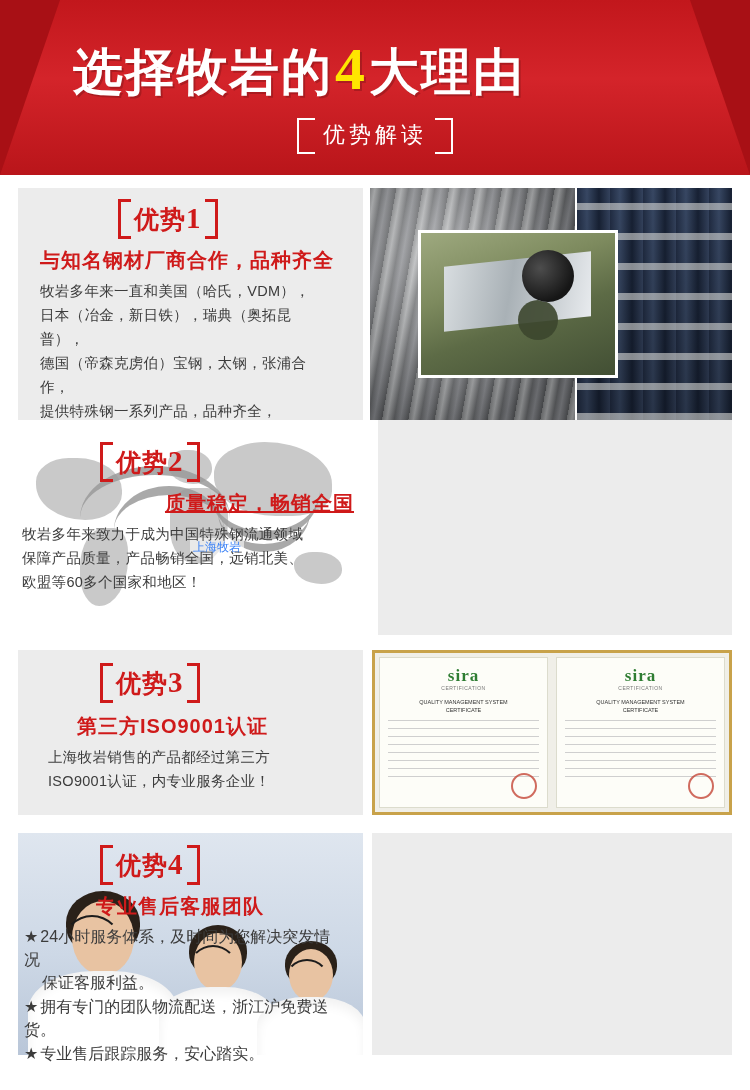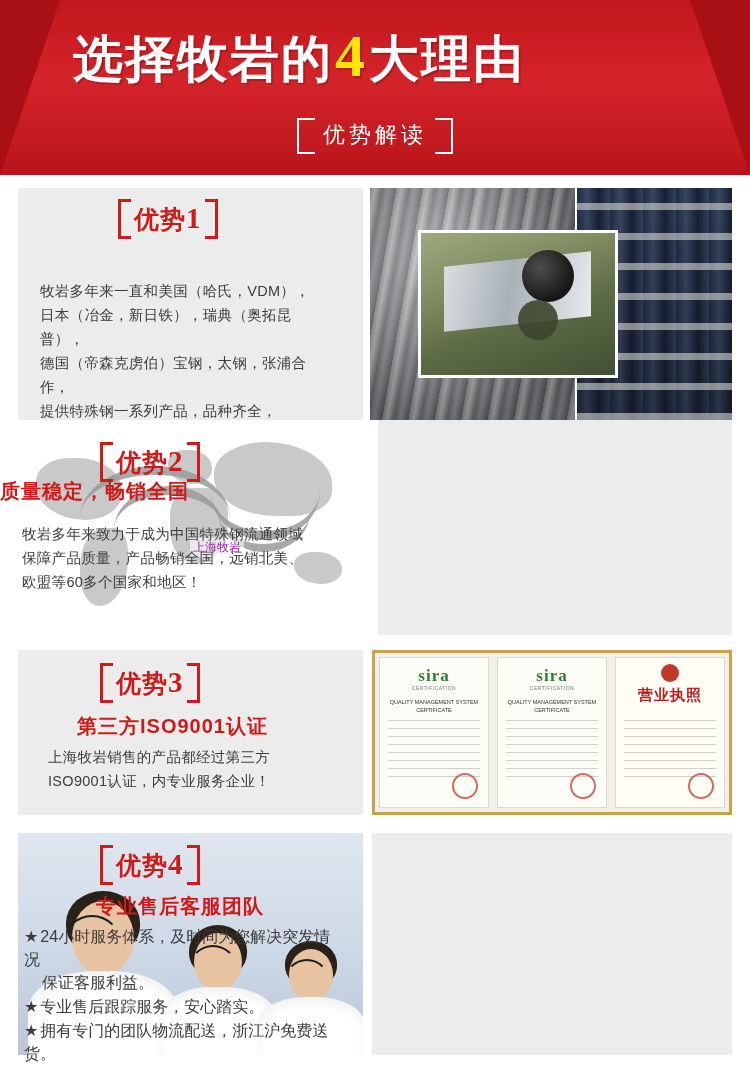--- a/index.html
+++ b/index.html
@@ -43,21 +43,21 @@
     border-bottom: 175px solid transparent;
   }
   .header .title {
     position: absolute;
     top: 30px; left: 0; width: 598px;
     text-align: center;
     color: #ffffff;
     font-size: 50px;
     font-weight: bold;
     letter-spacing: 2px;
-    line-height: 52px;
+    line-height: 78px;
     white-space: nowrap;
     text-shadow: 2px 2px 0 rgba(0,0,0,0.18);
   }
   .header .title .num {
     color: #ffe600;
     font-size: 60px;
     font-family: "Liberation Serif", "DejaVu Serif", serif;
     font-weight: bold;
     padding: 0 2px;
   }
@@ -204,27 +204,27 @@
   }
   #b2-map .arc {
     position: absolute;
     border: 0 solid #9b9b9b;
     border-top-width: 9px;
     border-radius: 50% 50% 0 0 / 100% 100% 0 0;
     opacity: 0.85;
   }
   #b2-map-label {
     position: absolute; left: 172px; top: 118px;
-    color: #a21caf; font-size: 12px;
+    color: #3b82f6; font-size: 12px;
     background: rgba(255,255,255,0.6);
     padding: 1px 3px;
   }
   #b2-panel { left: 378px; top: 0; width: 354px; height: 215px; }
   #b2-badge-wrap { position: absolute; left: 100px; top: 22px; }
-  #b2-headline { position: absolute; left: 0; top: 58px; width: 354px; text-align: left; }
+  #b2-headline { position: absolute; left: 0; top: 70px; width: 354px; text-align: right; text-decoration: underline; }
   #b2-text { position: absolute; left: 22px; top: 102px; width: 312px; }
 
   
   #block3 { height: 180px; }
   #b3-panel { left: 18px; top: 5px; width: 345px; height: 165px; }
   #b3-badge-wrap { position: absolute; left: 100px; top: 18px; }
   #b3-headline { position: absolute; left: 0; top: 68px; width: 345px; text-align: center; }
   #b3-text { position: absolute; left: 48px; top: 100px; width: 270px; }
 
   #b3-certs {
@@ -335,20 +335,21 @@
     </div>
   </div>
 
   <div class="row" id="block1">
     <div class="panel" id="b1-panel"></div>
 
     <div id="b1-badge-wrap">
       <span class="badge"><span>优势</span><span class="big">1</span></span>
     </div>
 
+    <div class="headline" id="b1-headline">与知名钢材厂商合作，品种齐全</div>
     <div class="body-text" id="b1-text" style="white-space: pre-line;">牧岩多年来一直和美国（哈氏，VDM），
 日本（冶金，新日铁），瑞典（奥拓昆普），
 德国（帝森克虏伯）宝钢，太钢，张浦合作，
 提供特殊钢一系列产品，品种齐全，
 保证客户一站式采购！</div>
 
     <div id="b1-photos">
       <div class="photo" id="p-bars"></div>
       <div class="photo" id="p-rack"></div>
       <div class="photo" id="p-machine"></div>
@@ -401,26 +402,20 @@
         <div class="cert-seal"></div>
       </div>
       <div class="cert">
         <div class="cert-logo">sira</div>
         <div class="cert-sub">CERTIFICATION</div>
         <div class="cert-title" style="white-space: pre-line;">QUALITY MANAGEMENT SYSTEM
 CERTIFICATE</div>
         <div class="cert-lines"></div>
         <div class="cert-seal"></div>
       </div>
-      <div class="cert" id="cert3">
-        <div class="cert-emblem"></div>
-        <div class="cert-cn-title">营业执照</div>
-        <div class="cert-lines"></div>
-        <div class="cert-seal"></div>
-      </div>
     </div>
   </div>
 
   <div class="row" id="block4">
     <div id="b4-photo">
       <div class="person" style="left:10px; width:150px; height:170px;">
         <div class="hair" style="top:6px; width:74px; height:64px;"></div>
         <div class="head" style="top:16px; width:62px; height:74px;"></div>
         <div class="body" style="top:86px; width:150px; height:90px;"></div>
         <div class="mic" style="left:34px; top:30px; width:60px; height:60px;"></div>
@@ -444,21 +439,21 @@
       <span class="badge"><span>优势</span><span class="big">4</span></span>
     </div>
     <div class="headline" id="b4-headline">专业售后客服团队</div>
 
     <div id="b4-list">
       <div class="li">
         <span class="star">★</span><span>24小时服务体系，及时间为您解决突发情况</span>
         <span class="cont">保证客服利益。</span>
       </div>
       <div class="li">
+        <span class="star">★</span><span>拥有专门的团队物流配送，浙江沪免费送货。</span>
+      </div>
+      <div class="li">
         <span class="star">★</span><span>专业售后跟踪服务，安心踏实。</span>
       </div>
-      <div class="li">
-        <span class="star">★</span><span>拥有专门的团队物流配送，浙江沪免费送货。</span>
-      </div>
     </div>
   </div>
 
 </div>
 
 </body></html>

